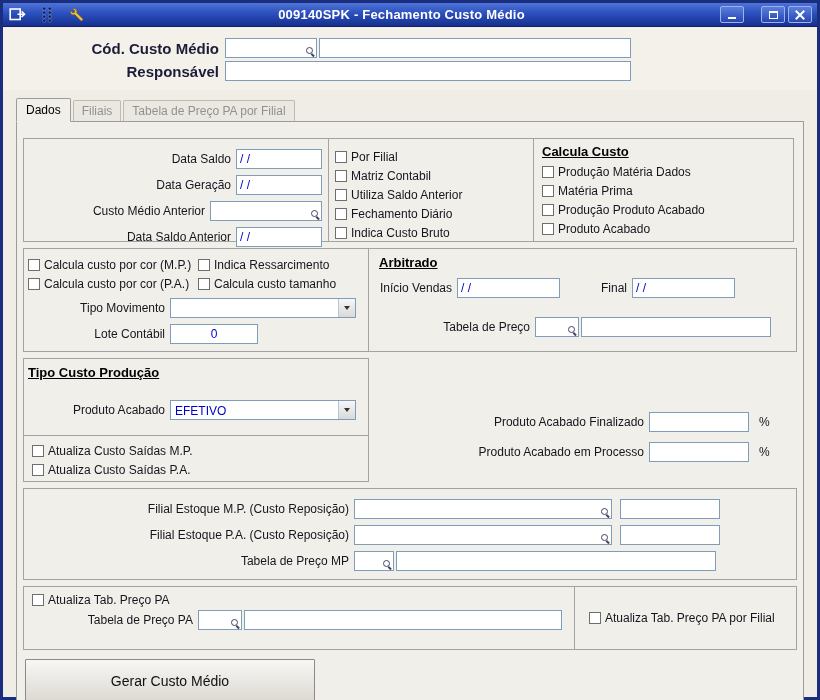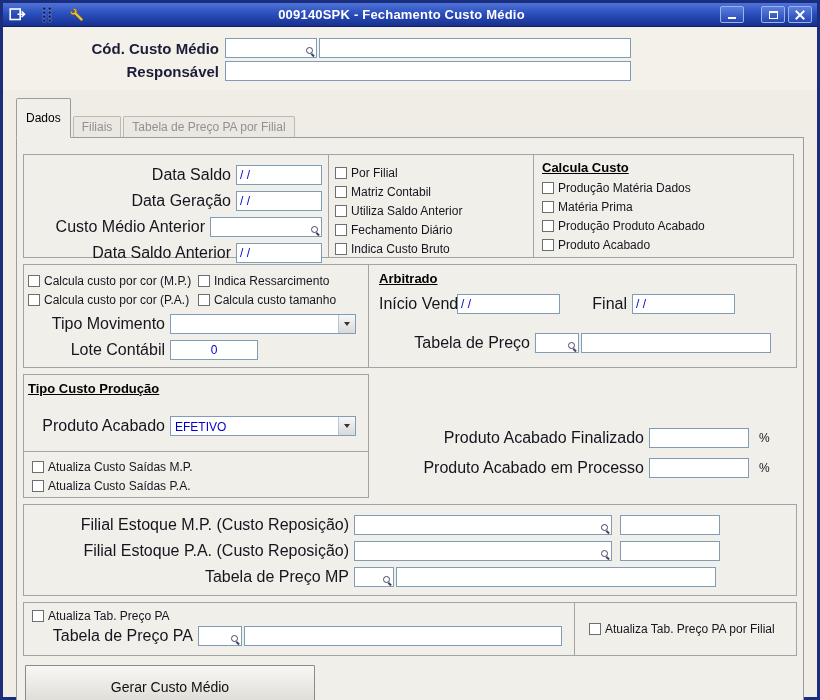--- a/index.html
+++ b/index.html
@@ -36,33 +36,33 @@
   .iw .tin{width:100%;height:100%;}
   .lookup{position:absolute;right:1px;bottom:1px;width:11px;height:11px;background:#fff;cursor:pointer;}
   .lookup::before{content:"";position:absolute;left:1px;top:1px;width:5px;height:5px;border:1px solid #44446a;border-radius:50%;}
   .lookup::after{content:"";position:absolute;left:7px;top:7px;width:4px;height:1.6px;background:#44446a;transform:rotate(45deg);transform-origin:0 0;}
 
   
   .tabs{display:flex;align-items:flex-end;margin:8px 0 0 13px;position:relative;z-index:2;}
   .tab{font-size:12px;padding:3px 8px 3px 8px;border:1px solid #bdbab2;border-bottom:none;
     background:#eae8e1;color:#919191;margin-right:2px;border-radius:2px 2px 0 0;cursor:default;}
   .tab.active{background:#f1efe9;color:#000;border:1px solid #9c9c9c;border-bottom:1px solid #f1efe9;
-    margin-bottom:-1px;padding:12px 9px;cursor:pointer;}
+    margin-bottom:-1px;padding:4px 9px;cursor:pointer;}
 
   
   .panel{flex:1;margin:0 13px 10px 13px;border:1px solid #9c9c9c;background:#f1efe9;padding:16px 6px 6px 6px;}
 
   .gbox{border:1px solid #a3a3a3;background:#f1efe9;}
   .gtitle{font-weight:bold;font-size:12px;color:#000;text-decoration:underline;}
 
   .prow{display:flex;margin-bottom:6px;}
   .ml{margin-left:-1px;}
 
   .frow{display:flex;align-items:center;margin-bottom:6px;}
-  .flabel{text-align:right;padding-right:5px;font-size:16px;color:#15151f;white-space:nowrap;}
+  .flabel{text-align:right;padding-right:5px;font-size:12px;color:#15151f;white-space:nowrap;}
 
   .cb{display:flex;align-items:center;height:19px;font-size:12px;color:#15151f;cursor:pointer;white-space:nowrap;}
   .cb input{appearance:none;-webkit-appearance:none;width:12px;height:12px;border:1px solid #6e6e6e;
     background:#fff;margin:0 4px 0 0;flex:0 0 12px;cursor:pointer;}
 
   .combo{display:inline-flex;height:20px;border:1px solid #7f9db9;background:#fff;cursor:pointer;}
   .combo-text{flex:1;font-size:12px;color:#0000cd;padding:3px 0 0 4px;overflow:hidden;white-space:nowrap;}
   .combo-btn{flex:0 0 17px;border-left:1px solid #b5c6d8;background:linear-gradient(180deg,#f7f7f7,#d9d9d9);
     display:flex;align-items:center;justify-content:center;border-radius:0 1px 1px 0;}
   .combo-btn::after{content:"";border-left:3.5px solid transparent;border-right:3.5px solid transparent;border-top:4px solid #333;}
@@ -356,21 +356,21 @@
       <div class="frow">
         <span class="flabel">Tabela de Preço MP</span>
         <span class="iw" style="width:40px">
           <input class="tin" value="" style="">
           <span class="lookup"></span>
         </span>
         <input class="tin" style="width: 320px; margin-left: 2px;" value="">
       </div>
     </div>
 
-    <div class="prow" style="height:54px;margin-top:6px">
+    <div class="prow" style="height:64px;margin-top:6px">
       <div class="gbox b-tabpa">
         <label class="cb">
             <input type="checkbox" style="">
             <span>Atualiza Tab. Preço PA</span>
           </label>
         <div class="frow" style="margin-bottom:0;margin-top:2px">
           <span class="flabel">Tabela de Preço PA</span>
           <span class="iw" style="width:44px">
             <input class="tin" value="" style="">
             <span class="lookup"></span>

